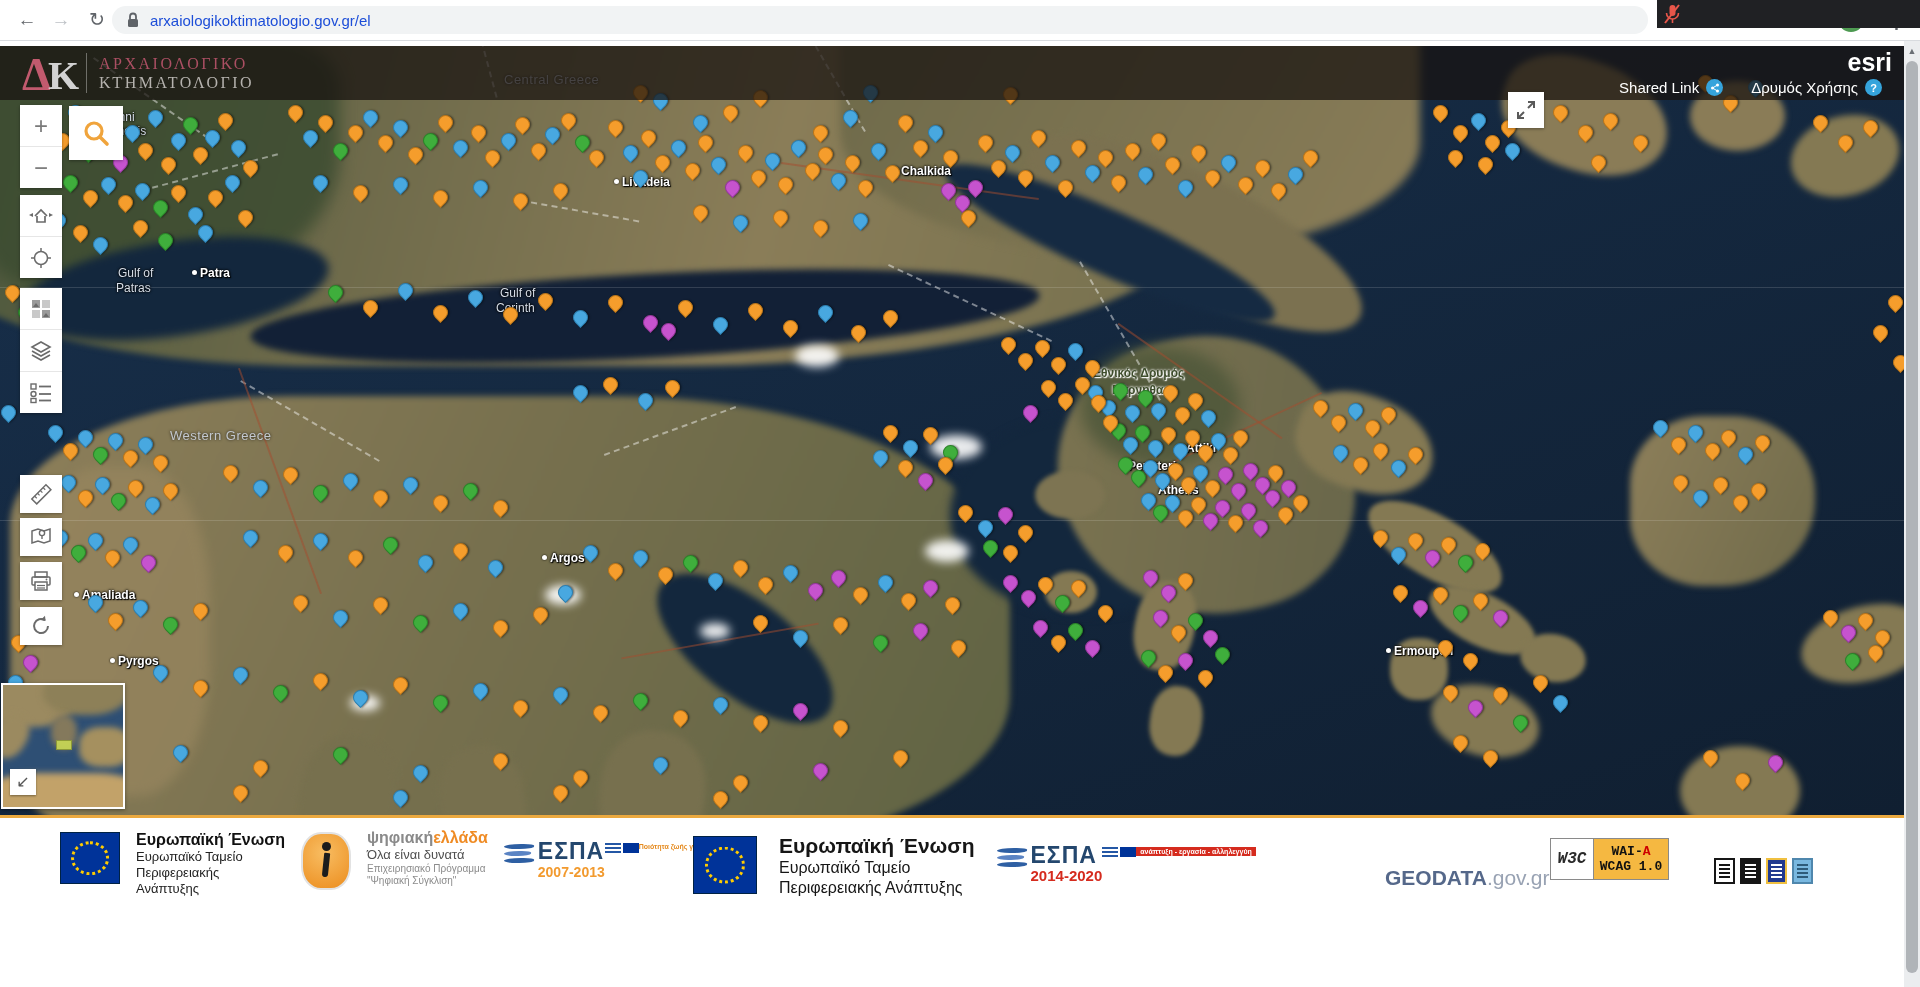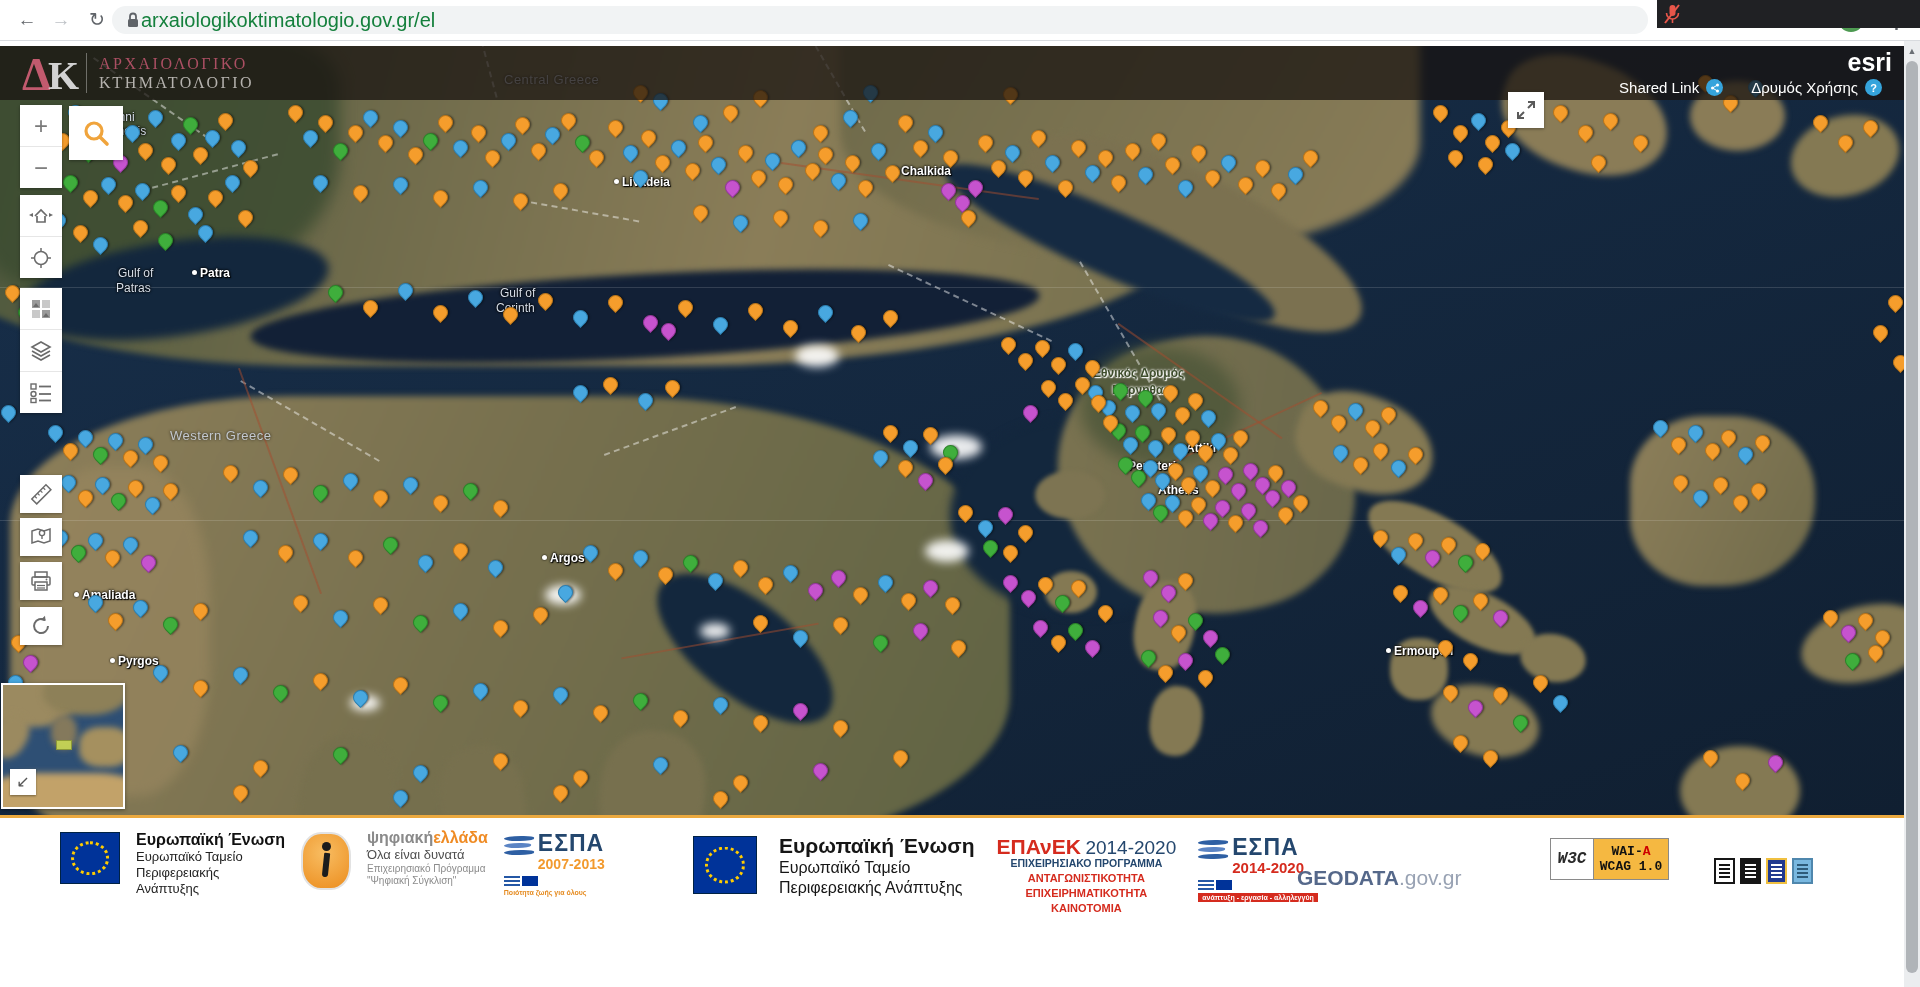--- a/index.html
+++ b/index.html
@@ -4,21 +4,21 @@
 <style>
   html,body{margin:0;padding:0;background:#fff;font-family:"Liberation Sans",sans-serif;}
   #screen{position:relative;width:1920px;height:987px;overflow:hidden;background:#fff;}
 
   
   #browser-bar{position:absolute;left:0;top:0;width:1920px;height:40px;background:#fff;border-bottom:1px solid #d8dbdf;z-index:60;}
   .nav-ico{position:absolute;top:7px;width:26px;height:26px;color:#5f6368;font-size:19px;line-height:26px;text-align:center;}
   #fwd-ico{color:#bdc1c6;}
   #omnibox{position:absolute;left:112px;top:6px;width:1536px;height:28px;background:#f1f3f4;border-radius:14px;display:flex;align-items:center;}
   #omnibox svg{margin-left:14px;}
-  #url-text{margin-left:1px;font-size:20px;color:#15803d;}
+  #url-text{margin-left:10px;font-size:15px;color:#1d4ed8;}
   #rec-overlay{position:absolute;left:1657px;top:0;width:263px;height:28px;background:#202124;z-index:65;}
   #mic-ico{position:absolute;left:5px;top:3px;}
   .chrome-mini{position:absolute;top:12px;color:#5f6368;z-index:62;font-size:17px;}
   #avatar{position:absolute;left:1838px;top:6px;width:26px;height:26px;border-radius:50%;background:radial-gradient(circle at 40% 35%,#6cb26c,#3e8e44);z-index:62;}
 
   
   #scrollbar{position:absolute;right:0;top:41px;width:16px;height:946px;background:#ebedef;z-index:58;}
   #scroll-up{position:absolute;top:2px;left:0;width:16px;height:16px;color:#6a6f75;font-size:9px;line-height:16px;text-align:center;}
   #scroll-thumb{position:absolute;top:20px;left:2px;width:12px;height:912px;background:#b0b4b8;border-radius:6px;}
 
@@ -87,21 +87,21 @@
   #eu1-flag{width:58px;height:50px;}
   .eu-txt1{font-size:13px;line-height:16px;color:#222;}
   .eu-txt1 b{font-size:16px;color:#111;}
   #digital-logo{width:46px;height:54px;border-radius:40%;background:radial-gradient(circle at 45% 35%,#f8bd62,#ec8d1e);border:2px solid #e2e2e2;position:relative;}
   #digital-logo::after{content:"";position:absolute;left:19px;top:8px;width:9px;height:9px;border-radius:50%;background:#1c1c1c;}
   #digital-logo::before{content:"";position:absolute;left:20px;top:19px;width:6px;height:24px;background:#1c1c1c;border-radius:2px 2px 6px 6px;transform:rotate(6deg);}
   .dg-txt{font-size:10px;line-height:12px;color:#8b8b8b;}
   .dg-b1{font-size:16px;font-weight:bold;color:#8a8a8a;}
   .dg-b2{font-size:16px;font-weight:bold;color:#ef8b24;}
   .dg-tag{font-size:13px;color:#4f4f4f;line-height:17px;}
-  .espa{display:flex;flex-direction:column;align-items:flex-start;}
+  .espa{display:flex;flex-direction:row;align-items:flex-start;margin-top:8px;}
   .espa-top{display:flex;align-items:flex-start;gap:4px;}
   .waves{display:flex;flex-direction:column;gap:2px;margin-top:4px;}
   .waves s{display:block;width:30px;height:5px;background:#2e5fa3;border-radius:60% 40% 50% 50%;text-decoration:none;transform:skewX(-15deg);}
   .waves s:nth-child(2){background:#5b84c4;width:27px;}
   .espa-name{font-size:23px;font-weight:bold;color:#24476e;line-height:22px;letter-spacing:1px;}
   .espa-years1{font-size:14px;font-weight:bold;color:#f29a2e;}
   .espa-years2{font-size:15px;font-weight:bold;color:#d52b1e;}
   .espa-bar1{margin-top:3px;font-size:7px;color:#e58a1e;font-weight:bold;}
   .espa-bar2{margin-top:3px;background:#d52b1e;color:#fff;font-size:7px;padding:1px 4px;font-weight:bold;}
   .miniflags{display:flex;gap:2px;margin-top:3px;}
@@ -111,21 +111,21 @@
   #f-caption{position:absolute;left:58px;top:82px;width:486px;font-size:14px;font-weight:bold;color:#4a6173;letter-spacing:2px;word-spacing:5px;white-space:nowrap;}
   #f-mid{position:absolute;left:693px;top:18px;display:flex;gap:22px;align-items:flex-start;}
   #eu2-flag{width:62px;height:56px;}
   .eu-txt2{font-size:16px;line-height:20px;color:#161616;}
   .eu-txt2 b{font-size:21px;}
   #epanek{text-align:center;line-height:13px;margin-top:4px;}
   .ep-name{font-size:21px;font-weight:bold;color:#d52b1e;}
   .ep-years{font-size:19px;color:#24476e;}
   .ep-l1{font-size:10.5px;font-weight:bold;color:#24476e;}
   .ep-red{font-size:11px;font-weight:bold;color:#d52b1e;}
-  #geodata{position:absolute;left:1297px;top:48px;font-size:21px;font-weight:bold;}
+  #geodata{position:absolute;left:1385px;top:48px;font-size:21px;font-weight:bold;}
   #geodata .g1{color:#55688a;}#geodata .g2{color:#98a2b3;font-weight:normal;}
   #w3c-badge{position:absolute;left:1550px;top:20px;display:flex;border:1px solid #8a8a8a;font-family:"Liberation Mono",monospace;cursor:pointer;}
   #w3c-left{width:42px;height:40px;background:#fff;color:#2a2a2a;font-weight:bold;font-style:italic;font-size:16px;display:flex;align-items:center;justify-content:center;border-right:1px solid #8a8a8a;}
   #w3c-right{width:74px;height:40px;background:#f5b841;color:#111;font-weight:bold;font-size:13px;display:flex;flex-direction:column;align-items:center;justify-content:center;line-height:15px;}
   #w3c-right .red{color:#c00;}
   #access-icons{position:absolute;left:1714px;top:40px;display:flex;gap:5px;}
   .acc{width:17px;height:22px;cursor:pointer;position:relative;}
   .acc::after{content:"";position:absolute;left:3px;top:4px;right:3px;height:2px;box-shadow:0 4px 0 0,0 8px 0 0,0 12px 0 0;background:currentColor;color:inherit;}
   .acc1{background:#fff;border:2px solid #161616;color:#161616;}
   .acc2{background:#161616;border:2px solid #161616;color:#fff;}
@@ -871,28 +871,20 @@
       </div>
     </div>
 
     <div id="f-mid">
       <div class="euflag" id="eu2-flag"></div>
       <div class="eu-txt2">
         <b>Ευρωπαϊκή Ένωση</b><br>
         <span>Ευρωπαϊκό Ταμείο</span><br>
         <span>Περιφερειακής Ανάπτυξης</span>
       </div>
-      <div id="epanek">
-        <span class="ep-name">ΕΠΑνΕΚ</span>
-        <span class="ep-years">2014-2020</span><br>
-        <span class="ep-l1">ΕΠΙΧΕΙΡΗΣΙΑΚΟ ΠΡΟΓΡΑΜΜΑ</span><br>
-        <span class="ep-red">ΑΝΤΑΓΩΝΙΣΤΙΚΟΤΗΤΑ</span><br>
-        <span class="ep-red">ΕΠΙΧΕΙΡΗΜΑΤΙΚΟΤΗΤΑ</span><br>
-        <span class="ep-red">ΚΑΙΝΟΤΟΜΙΑ</span>
-      </div>
       <div class="espa">
         <div class="espa-top">
           <span class="waves">
               <s></s>
               <s></s>
               <s></s>
             </span>
           <span>
             <span class="espa-name">ΕΣΠΑ</span><br>
             <span class="espa-years2">2014-2020</span>

